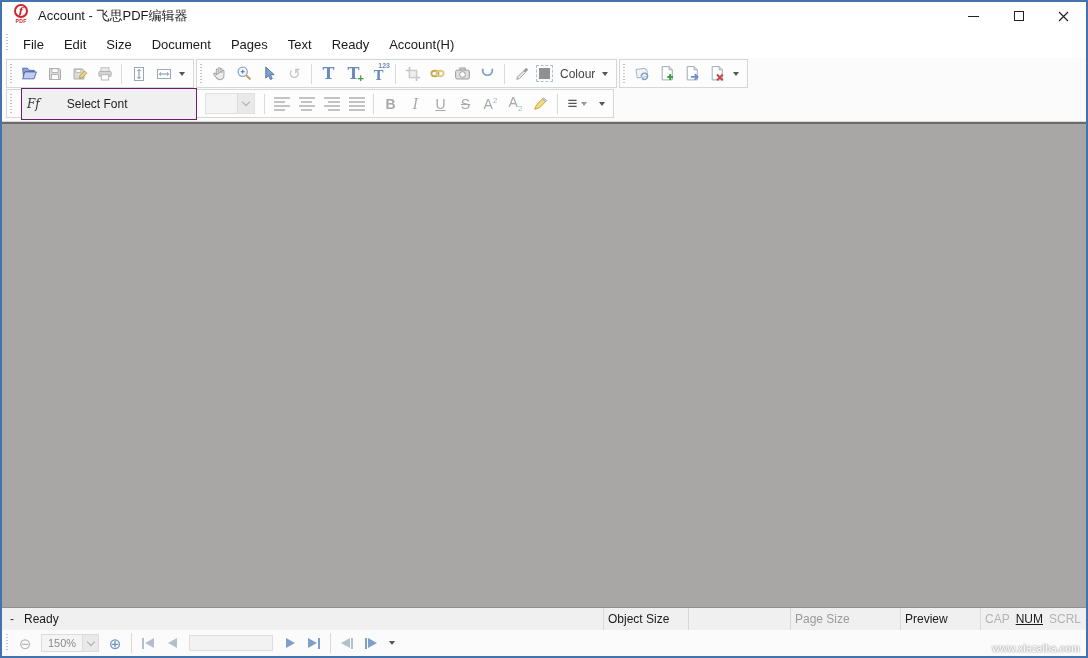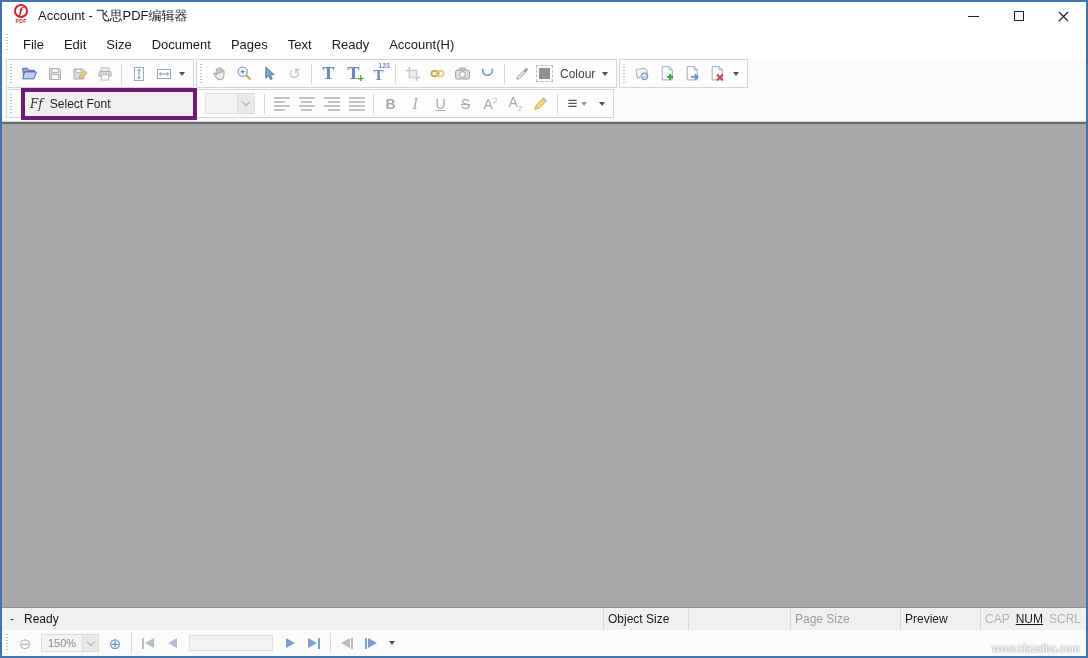--- a/index.html
+++ b/index.html
@@ -46,21 +46,21 @@
   .t-plus { position:absolute; right:2px; bottom:2px; color:#3ca03c; font-size:11px; font-weight:bold; line-height:1; }
   .t-nums { position:absolute; right:1px; top:0; color:#6b8cba; font-size:7px; font-weight:bold; line-height:1; }
   .fmt { font-size:14px; color:#a8a8a8; }
   .fmt sup, .fmt sub { font-size:8px; color:#9db7d8; }
   .align-ic { display:flex; flex-direction:column; gap:2px; width:16px; }
   .align-ic i { display:block; height:2px; background:#c3c3c3; }
   .swatch-outer { width:17px; height:17px; border:1px dashed #aebfd6; display:flex; align-items:center; justify-content:center; }
   .swatch-inner { width:11px; height:11px; background:#909090; }
   .colour-label { font-size:12px; color:#444; margin:0 4px 0 5px; }
   .font-field { display:flex; align-items:center; width:176px; height:32px; background:#f0f0f0;
-                border:4px solid #701a75; margin-left:4px; padding:0 5px; }
+                border:1px solid #701a75; margin-left:4px; padding:0 5px;gap:20px; }
   .ff-prefix { font-family:"DejaVu Serif", serif; font-style:italic; font-size:12px; color:#333; margin-right:7px; }
   .ff-text { font-size:12px; color:#222; }
   .size-combo { display:flex; width:50px; height:21px; border:1px solid #e0e0e0; background:#f4f4f4; margin-left:8px; }
   .size-combo .box { flex:1; }
   .size-combo .btn { width:17px; background:#e9e9e9; border-left:1px solid #dcdcdc;
                      display:flex; align-items:center; justify-content:center; }
   .chev { width:6px; height:6px; border-right:1.5px solid #aaa; border-bottom:1.5px solid #aaa;
           transform:rotate(45deg); margin-top:-3px; }
   .lines-glyph { font-size:17px; color:#555; line-height:1; }
 

